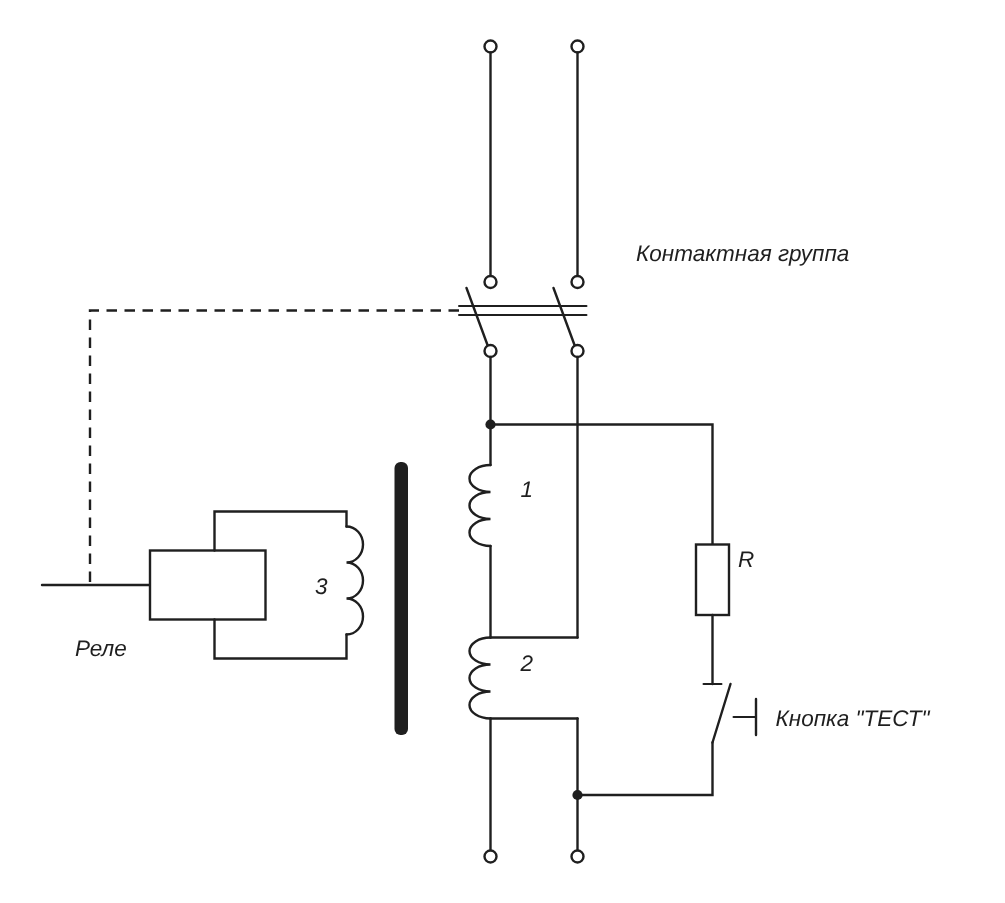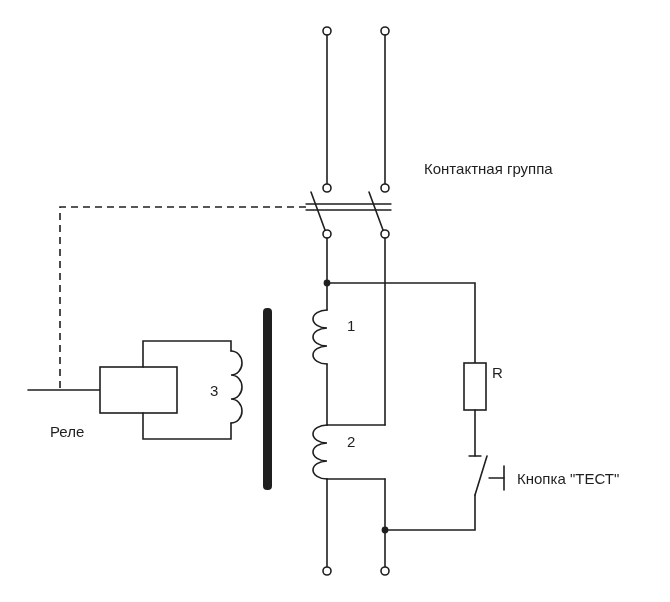--- a/index.html
+++ b/index.html
@@ -3,20 +3,21 @@
 <meta charset="utf-8">
 <style>
   :root { --ink: #1f1f1f; --bg: #ffffff; }
   html, body { margin: 0; padding: 0; background: var(--bg); }
   .stage {
     position: relative;
     width: 670px;
     height: 602px;
     background: var(--bg);
     overflow: hidden;
+    font-style: italic;
   }
   svg text {
     font-family: "Liberation Sans", sans-serif;
     font-size: 15px;
     fill: var(--ink);
   }
   .wire   { stroke: var(--ink); stroke-width: 1.6; fill: none; stroke-linecap: round; }
   .thin   { stroke-width: 1.3; }
   .dashed { stroke-dasharray: 7 5; stroke-linecap: butt; }
   .terminal { fill: var(--bg); stroke: var(--ink); stroke-width: 1.6; }

